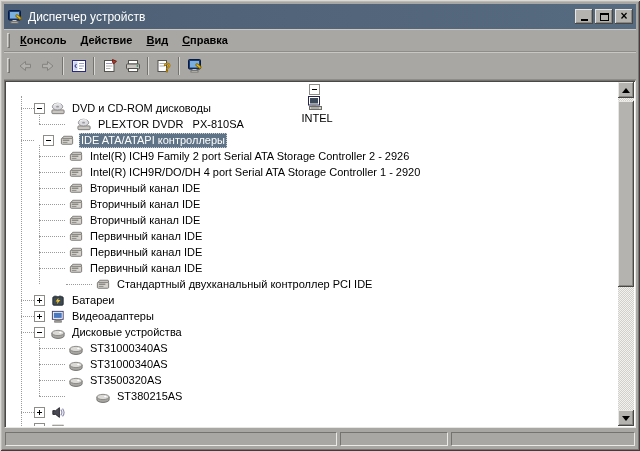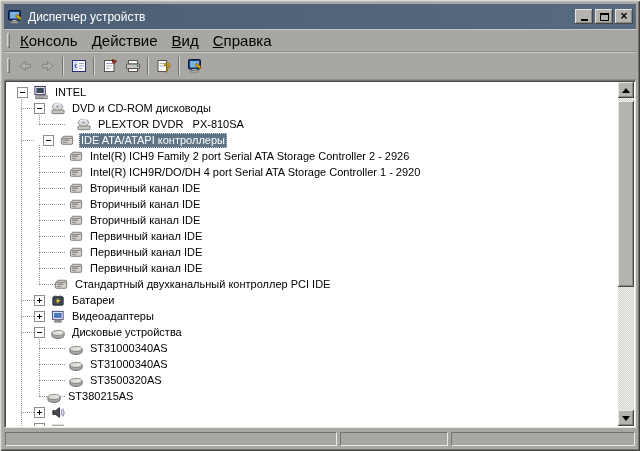--- a/index.html
+++ b/index.html
@@ -38,21 +38,21 @@
     display:flex;align-items:center;
     border-bottom:1px solid #8f8d89;
     box-shadow: inset 0 1px 0 #c9c7c3;
     padding-left:2px;
   }
   .gripper{
     width:3px;height:15px;margin:0 3px 0 1px;
     border-top:1px solid #d9d7d3;border-left:1px solid #d9d7d3;
     border-right:1px solid #75736f;border-bottom:1px solid #75736f;
   }
-  .menu-item{font-size:15px;color:#000;padding:3px 7px;cursor:default;}
+  .menu-item{font-size:11px;color:#000;padding:3px 7px;cursor:default;font-weight:bold;}
   .menu-item u{text-decoration:underline;}
 
   
   .toolbar{
     position:absolute;left:4px;top:52px;right:4px;height:28px;
     display:flex;align-items:center;padding-left:2px;
     border-bottom:1px solid #8f8d89;
     box-shadow: inset 0 1px 0 #c9c7c3;
   }
   .tbtn{width:23px;height:22px;display:flex;align-items:center;justify-content:center;cursor:default;}
@@ -287,21 +287,21 @@
         </div>
       </div>
   </div>
 
   <div class="pane">
     <div class="tree">
         <i class="vline" style="left: 14px; top: 14px; height: 332px;"></i>
         <i class="vline" style="left: 32px; top: 31px; height: 11px;"></i>
         <i class="vline" style="left: 32px; top: 63px; height: 139px;"></i>
         <i class="vline" style="left: 32px; top: 255px; height: 59px;"></i>
-        <div class="trow" style="top: 2px; padding-left: 10px;">
+        <div class="trow" style="top: 2px; padding-left: 10px; flex-direction: column;">
           <span class="expand minus"></span>
           <svg class="row-icon" viewBox="0 0 16 16">
             <use href="#sym-computer"></use>
           </svg>
           <span class="row-label">INTEL</span>
         </div>
         <div class="trow" style="top: 18px; padding-left: 27px;">
           <i class="stub" style="left:14px;width:13px"></i>
           <span class="expand minus"></span>
           <svg class="row-icon" viewBox="0 0 16 16">
@@ -382,21 +382,21 @@
           <span class="row-label">Первичный канал IDE</span>
         </div>
         <div class="trow" style="top: 178px; padding-left: 45px;">
           <i class="stub" style="left:32px;width:26px"></i>
           <span class="spacer"></span>
           <svg class="row-icon" viewBox="0 0 16 16">
             <use href="#sym-ide"></use>
           </svg>
           <span class="row-label">Первичный канал IDE</span>
         </div>
-        <div class="trow" style="top: 194px; padding-left: 30px;">
+        <div class="trow" style="top: 194px; padding-left: 45px; margin-left: 27px;">
           <i class="stub" style="left:32px;width:26px"></i>
           <span class="spacer"></span>
           <svg class="row-icon" viewBox="0 0 16 16">
             <use href="#sym-ide"></use>
           </svg>
           <span class="row-label">Стандартный двухканальный контроллер PCI IDE</span>
         </div>
         <div class="trow" style="top: 210px; padding-left: 27px;">
           <i class="stub" style="left:14px;width:13px"></i>
           <span class="expand plus"></span>
@@ -438,21 +438,21 @@
           <span class="row-label">ST31000340AS</span>
         </div>
         <div class="trow" style="top: 290px; padding-left: 45px;">
           <i class="stub" style="left:32px;width:26px"></i>
           <span class="spacer"></span>
           <svg class="row-icon" viewBox="0 0 16 16">
             <use href="#sym-disk"></use>
           </svg>
           <span class="row-label">ST3500320AS</span>
         </div>
-        <div class="trow" style="top: 306px; padding-left: 23px;">
+        <div class="trow" style="top: 306px; padding-left: 72px;">
           <i class="stub" style="left:32px;width:26px"></i>
           <span class="spacer"></span>
           <svg class="row-icon" viewBox="0 0 16 16">
             <use href="#sym-disk"></use>
           </svg>
           <span class="row-label">ST380215AS</span>
         </div>
         <div class="trow" style="top: 322px; padding-left: 27px;">
           <i class="stub" style="left:14px;width:13px"></i>
           <span class="expand plus"></span>

